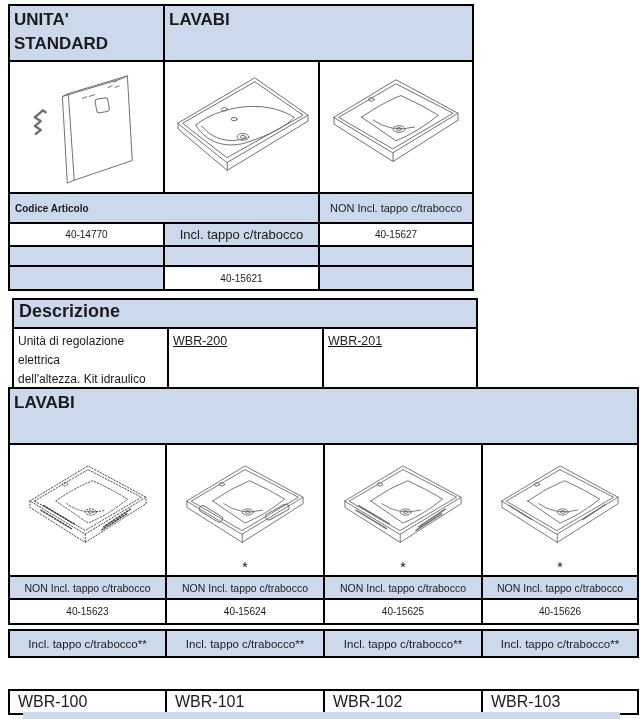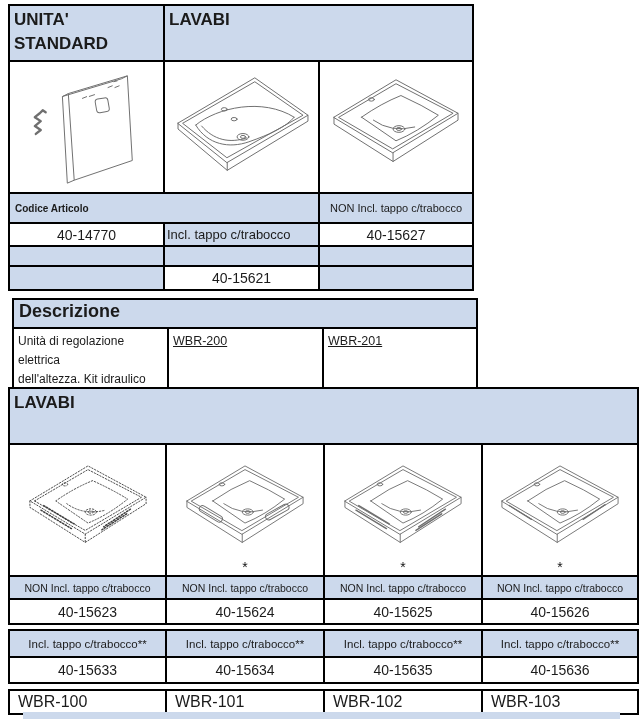--- a/index.html
+++ b/index.html
@@ -12,22 +12,22 @@
   .page{
     position:relative;width:641px;height:719px;background:#ffffff;
     font-family:"Liberation Sans", sans-serif;color:var(--ink);overflow:hidden;
   }
   table{border-collapse:collapse;position:absolute;table-layout:fixed;background:#fff;}
   td{border:2px solid var(--border);padding:0 2px;overflow:hidden;margin-top:32px;}
   .blue{background:var(--blue);}
   .big{font-weight:700;font-size:17px;line-height:24px;vertical-align:top;padding:2px 4px;}
   .codehdr{font-weight:700;font-size:10px;padding:2px 5px;vertical-align:middle;}
   .smallhdr{font-size:11px;text-align:center;vertical-align:middle;}
-  .code{font-size:14px;text-align:center;vertical-align:middle;}
-  .incl{font-size:13px;vertical-align:middle;}
+  .code{font-size:10px;text-align:center;vertical-align:middle;}
+  .incl{font-size:13px;text-align:center;vertical-align:middle;}
   .non3{font-size:10.5px;text-align:center;vertical-align:middle;padding:0 1px;}
   .incl4{font-size:11.5px;text-align:center;vertical-align:middle;}
   .wbr{font-size:16px;vertical-align:top;padding:2px 8px;}
   .deschdr{font-weight:700;font-size:18px;padding:1px 5px;vertical-align:top;}
   .desc{font-size:12px;line-height:19px;vertical-align:top;padding:3px 4px;}
   .model{font-size:12.5px;vertical-align:top;padding:5px 4px;text-decoration:underline;}
   .img{position:relative;text-align:center;vertical-align:middle;padding:0;}
   svg.drawing{display:block;margin:3px auto 0;color:var(--draw);}
   svg.sketch{color:#3e3e3e;stroke-dasharray:1.5 1.9;}
   .ast{position:absolute;bottom:0;left:0;right:0;text-align:center;font-size:14px;line-height:15px;color:#111;}
@@ -219,26 +219,20 @@
         <col style="width:158px">
         <col style="width:156px">
       </colgroup>
     <tbody>
         <tr>
       <td class="blue incl4" style="height:25px">Incl. tappo c/trabocco**</td>
       <td class="blue incl4">Incl. tappo c/trabocco**</td>
       <td class="blue incl4">Incl. tappo c/trabocco**</td>
       <td class="blue incl4">Incl. tappo c/trabocco**</td>
     </tr>
-    <tr>
-      <td class="code" style="height:24px">40-15633</td>
-      <td class="code">40-15634</td>
-      <td class="code">40-15635</td>
-      <td class="code">40-15636</td>
-    </tr>
   </tbody>
     </table>
 
   <table style="left:8px;top:689px;width:629px;">
     <colgroup>
         <col style="width:157px">
         <col style="width:158px">
         <col style="width:158px">
         <col style="width:156px">
       </colgroup>

